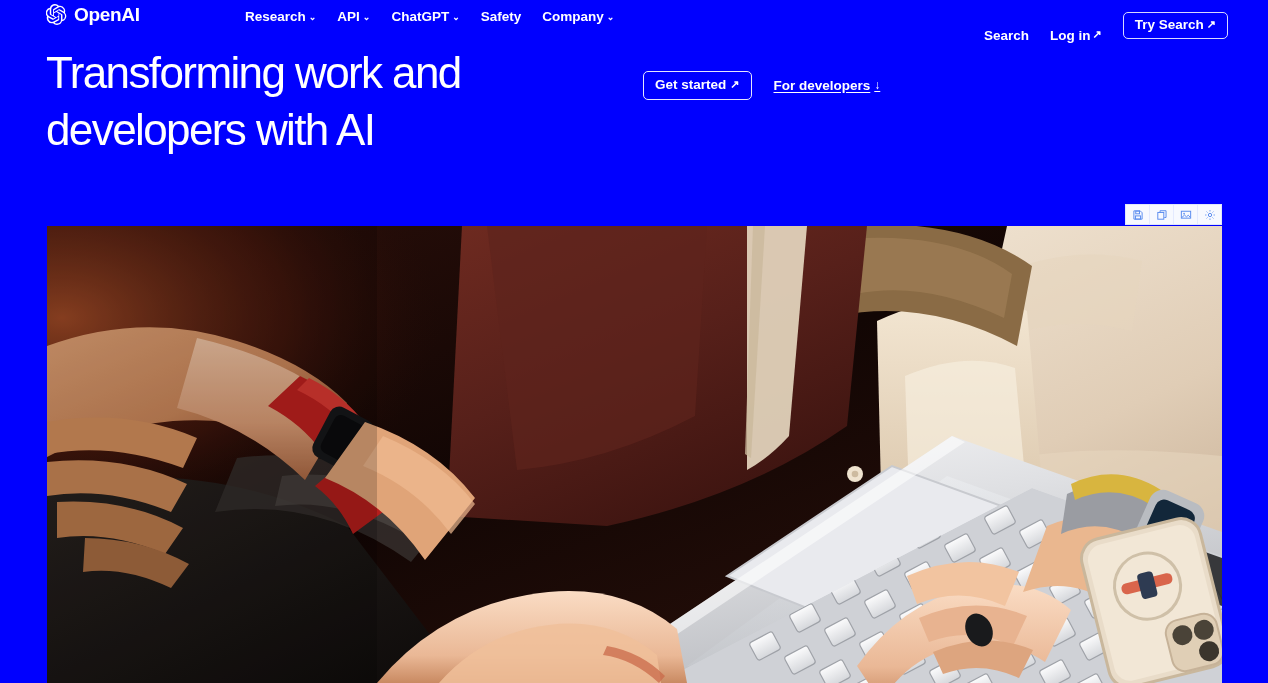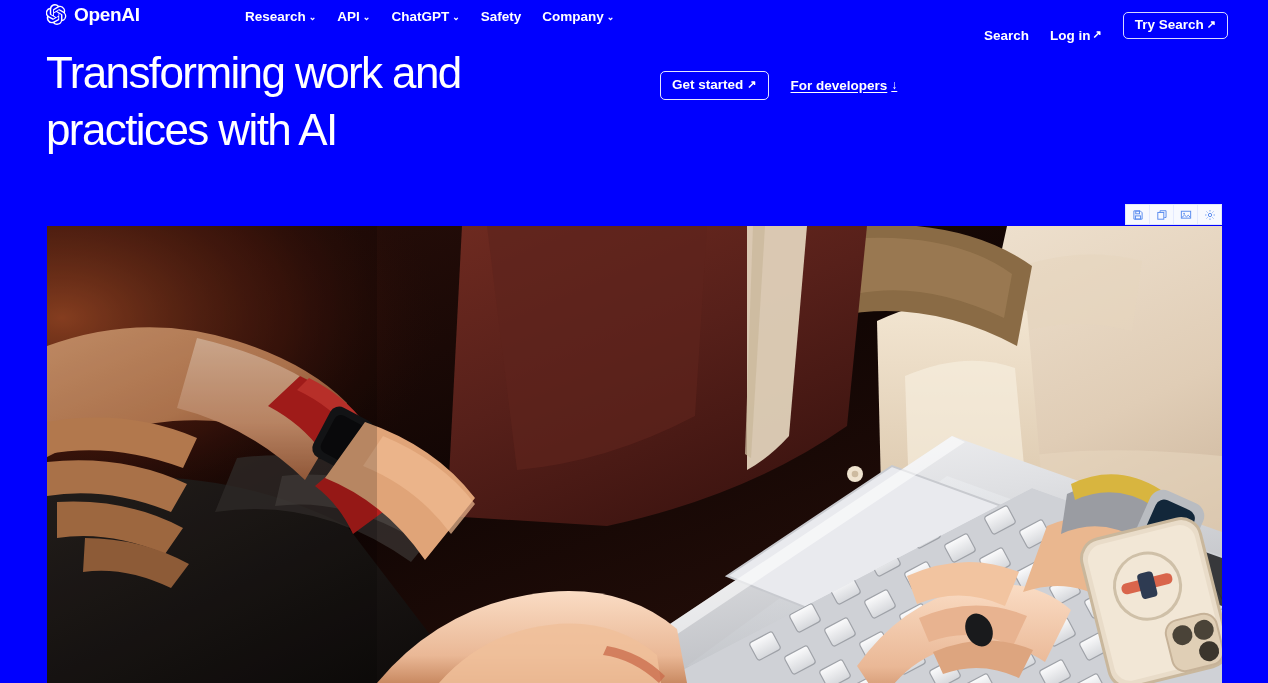--- a/index.html
+++ b/index.html
@@ -82,21 +82,20 @@
   }
   .btn-get {
     border:1px solid rgba(255,255,255,0.9);
     border-radius:5px;
     padding:5px 11px 6px 11px;
     font-size:13.5px; font-weight:700; color:#fff;
     background:transparent; cursor:pointer;
     display:flex; align-items:center; gap:4px;
     line-height:16px; white-space:nowrap;
     font-family:"Liberation Sans", sans-serif;
-    margin-left:17px;
   }
   .link-dev {
     font-size:13.5px; font-weight:700; color:#fff;
     text-decoration:underline; text-underline-offset:2px;
     cursor:pointer; display:flex; align-items:center; gap:4px;
     line-height:17px; white-space:nowrap;
   }
   .arrow-dn { font-size:12px; text-decoration:none; display:inline-block; }
 
   
@@ -172,21 +171,21 @@
     <button class="btn-outline">
       <span>Try Search</span>
       <span class="arrow-ne">↗</span>
     </button>
   </div>
 </div>
 
 <div class="hero">
   <h1 class="hero-title">
     <span>Transforming work and</span><br>
-    <span>practices with AI</span>
+    <span>developers with AI</span>
   </h1>
 
   <div class="hero-right">
     <div class="hero-cta">
       <button class="btn-get">
         <span>Get started</span>
         <span class="arrow-ne">↗</span>
       </button>
       <a class="link-dev">
         <span>For developers</span>

